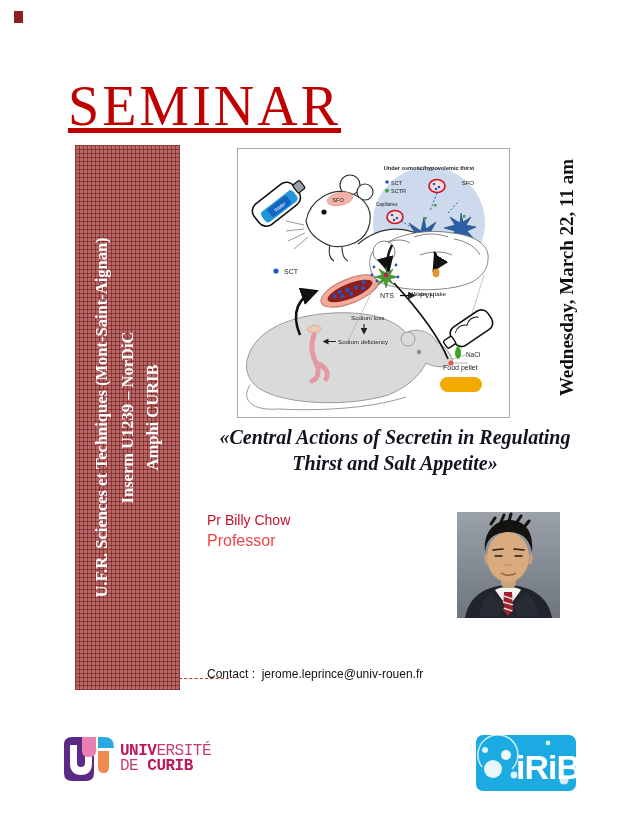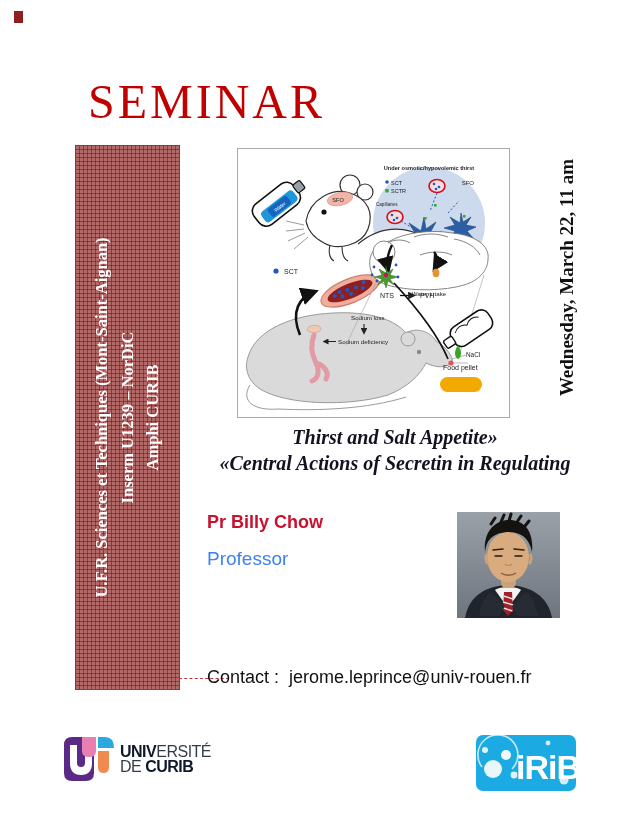--- a/index.html
+++ b/index.html
@@ -14,23 +14,23 @@
   html,body{background:#e8e8e8;}
   body{font-family:"Liberation Sans",sans-serif;}
   .page{
     position:relative;width:633px;height:817px;margin:0 auto;
     background:#ffffff;overflow:hidden;
   }
   .corner-mark{position:absolute;left:14px;top:11px;width:9px;height:12px;background:#8f1f1f;}
 
   
   .seminar-title{
-    position:absolute;left:88px;top:78px;
-    font-family:"Liberation Serif",serif;font-size:48px;font-weight:400;
-    color:var(--seminar-red);letter-spacing:3px;line-height:1;
+    position:absolute;left:68px;top:78px;
+    font-family:"Liberation Serif",serif;font-size:56px;font-weight:400;
+    color:var(--seminar-red);letter-spacing:3px;line-height:1;text-decoration:underline;
   }
   .inserm-logo{position:absolute;left:404px;top:88px;width:160px;height:50px;}
 
   
   .banner{
     position:absolute;left:75px;top:145px;width:105px;height:545px;
     background-color:var(--banner-base);
     background-image:
       repeating-linear-gradient(0deg, var(--banner-line) 0 1px, transparent 1px 4px),
       repeating-linear-gradient(90deg, var(--banner-line) 0 1px, transparent 1px 4px);
@@ -62,35 +62,35 @@
 
   
   .talk-title{
     position:absolute;left:183px;top:424px;width:424px;text-align:center;
     font-family:"Liberation Serif",serif;font-style:italic;font-weight:700;
     font-size:20px;line-height:1.3;color:#121220;
   }
 
   
   .speaker{position:absolute;left:207px;top:512px;width:240px;}
-  .speaker-name{color:var(--speaker-red);font-weight:700;font-size:18px;line-height:1.2;}
-  .speaker-role{color:#3b82f6;font-size:19px;margin-top:14px;}
+  .speaker-name{color:var(--speaker-red);font-weight:400;font-size:14px;line-height:1.2;}
+  .speaker-role{color:#ef4444;font-size:16px;margin-top:3px;}
   .speaker-affil{color:#7f7f7f;font-size:16.5px;line-height:1.35;margin-top:16px;}
 
   .photo{position:absolute;left:457px;top:512px;width:103px;height:106px;}
 
   
-  .contact-line{position:absolute;left:207px;top:667px;font-size:18px;color:#111;}
+  .contact-line{position:absolute;left:207px;top:667px;font-size:12px;color:#111;}
   .contact-line .email{color:#111;}
   .red-dash{position:absolute;left:179px;top:678px;width:50px;border-top:1.5px dashed #b33;}
 
   
   .rouen-logo{position:absolute;left:62px;top:727px;width:150px;height:64px;display:flex;align-items:center;gap:6px;}
   .rouen-mark{flex:0 0 auto;}
-  .rouen-text{font-family:Liberation Sans, sans-serif;color:#0f172a;font-size:16px;line-height:.95;letter-spacing:-.5px;}
+  .rouen-text{font-family:Liberation Mono, monospace;color:#be185d;font-size:16px;line-height:.95;letter-spacing:-.5px;}
   .rouen-text .heavy{font-weight:900;}
   .rouen-text .light{font-weight:400;opacity:.85;}
   .irib-logo{position:absolute;left:476px;top:735px;width:100px;height:44px;}
 </style>
 </head>
 <body>
 
 <div class="page">
 
   <div class="corner-mark"></div>
@@ -297,22 +297,22 @@
           <path d="M0,0 L7,3.5 L0,7 Z" fill="#111"></path>
         </marker>
         <marker id="arrowS" markerWidth="6" markerHeight="6" refX="4.5" refY="3" orient="auto">
           <path d="M0,0 L6,3 L0,6 Z" fill="#222"></path>
         </marker>
       </defs>
     </svg>
   </div>
 
   <div class="talk-title">
+    <div>«Central Actions of Secretin in Regulating</div>
     <div>Thirst and Salt Appetite»</div>
-    <div>«Central Actions of Secretin in Regulating</div>
   </div>
 
   <div class="speaker">
     <div class="speaker-name">Pr Billy Chow</div>
     <div class="speaker-role">Professor</div>
   </div>
 
   <div class="photo">
     <svg width="103" height="106" viewBox="0 0 103 106">
       <defs>

